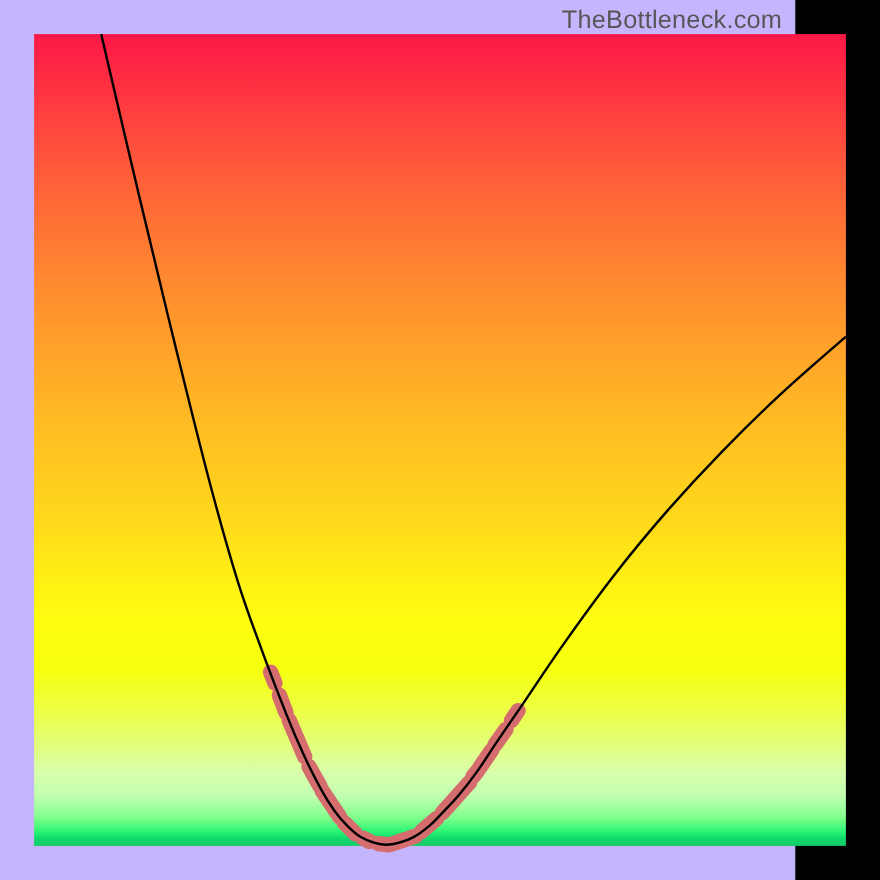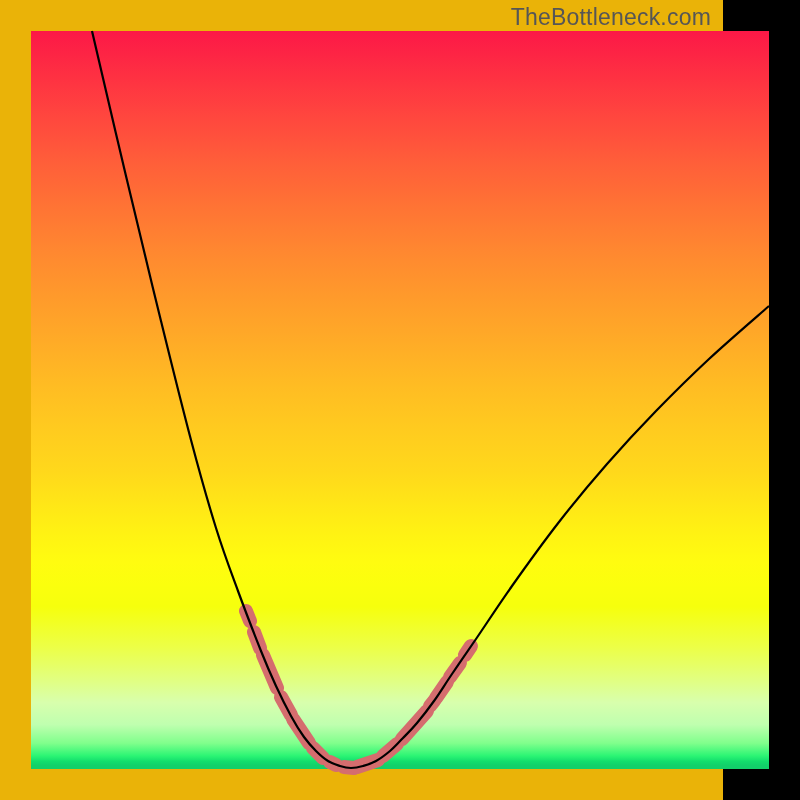--- a/index.html
+++ b/index.html
@@ -9,21 +9,21 @@
     height: 800px;
     background: #000000;
     overflow: hidden;
   }
   .frame {
     position: absolute;
     left: 0;
     top: 0;
     width: 723px;
     height: 800px;
-    background: #eab308;
+    background: #c4b5fd;
   }
   .plot {
     position: absolute;
     left: 31px;
     top: 31px;
     width: 738px;
     height: 738px;
     
     background: linear-gradient(
       to bottom,

